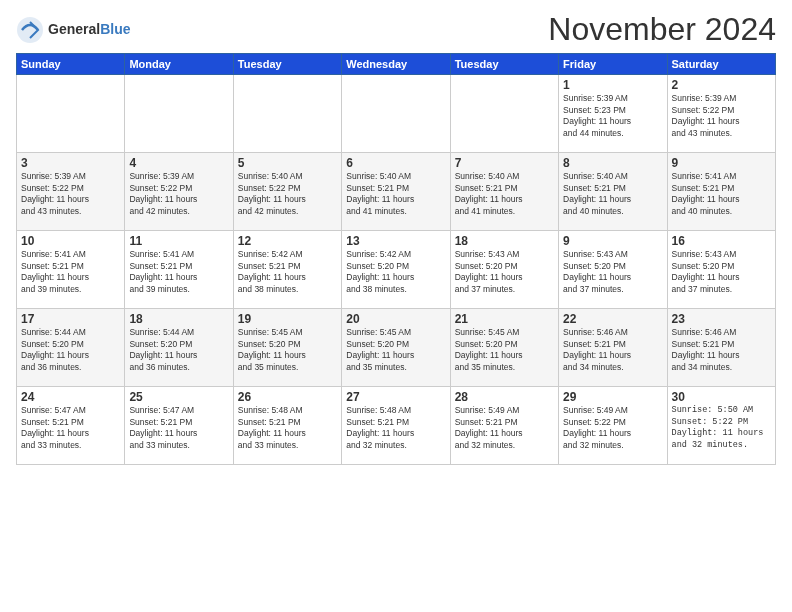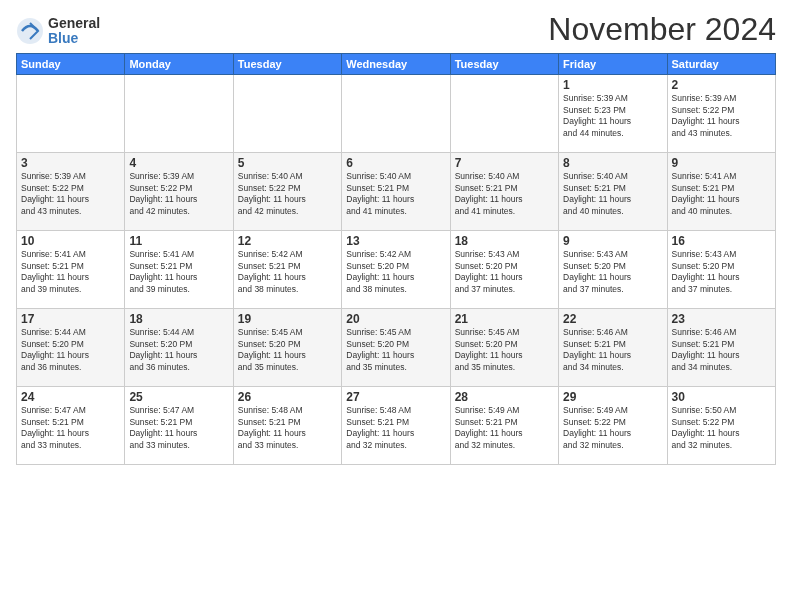--- a/index.html
+++ b/index.html
@@ -21,21 +21,21 @@
       justify-content: space-between;
       margin-bottom: 6px;
     }
     .logo {
       display: flex;
       align-items: center;
       margin-top: 4px;
     }
     .logo-text {
       display: flex;
-      flex-direction: column;
+      flex-direction: row;
       line-height: 1.1;
     }
     .logo-general {
       font-size: 14px;
       font-weight: bold;
       color: #333;
     }
     .logo-blue {
       font-size: 14px;
       font-weight: bold;
@@ -57,21 +57,21 @@
     .subtitle {
       font-size: 14px;
       color: #555;
     }
     table {
       width: 100%;
       border-collapse: collapse;
       table-layout: fixed;
     }
     thead tr th {
-      background: #3b82f6;
+      background: #1d4ed8;
       color: #fff;
       font-size: 11px;
       font-weight: bold;
       padding: 4px 4px;
       border: 1px solid #2c62a0;
       text-align: left;
     }
     tbody tr td {
       border: 1px solid #ccc;
       vertical-align: top;
@@ -346,21 +346,21 @@
           </td>
           <td>
             <span class="day-number">29</span>
             <div class="day-info" style="white-space: pre-line;">Sunrise: 5:49 AM
 Sunset: 5:22 PM
 Daylight: 11 hours
 and 32 minutes.</div>
           </td>
           <td>
             <span class="day-number">30</span>
-            <div class="day-info" style="white-space: pre-line;">Sunrise: 5:50 AM
+            <div class="day-info" style="white-space: pre-line; font-family: Liberation Mono, monospace;">Sunrise: 5:50 AM
 Sunset: 5:22 PM
 Daylight: 11 hours
 and 32 minutes.</div>
           </td>
         </tr>
       </tbody>
   </table>
 </div>
 
 </body></html>

